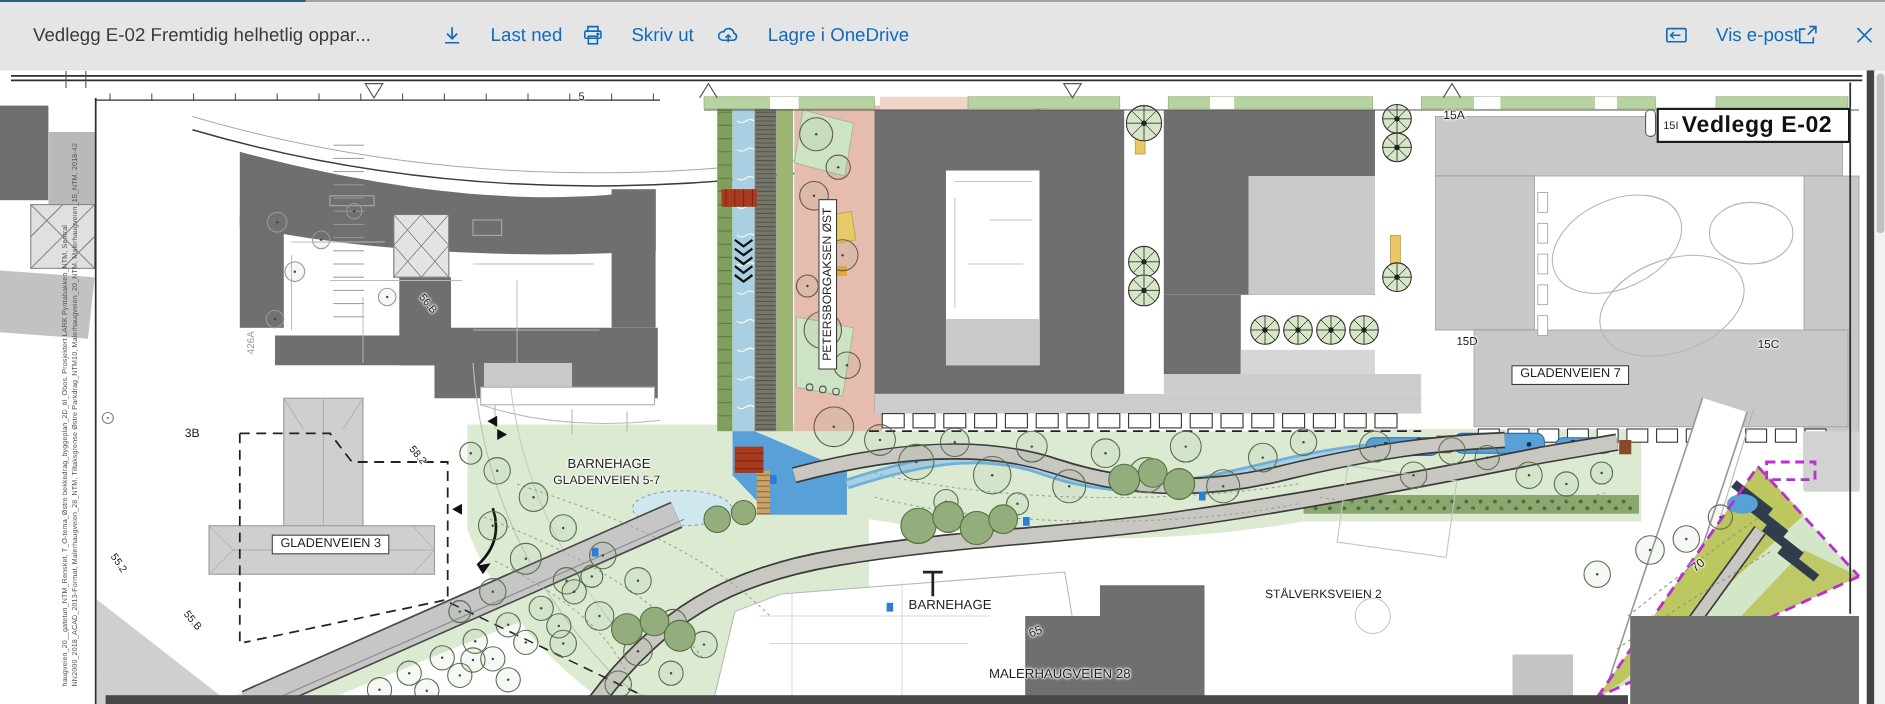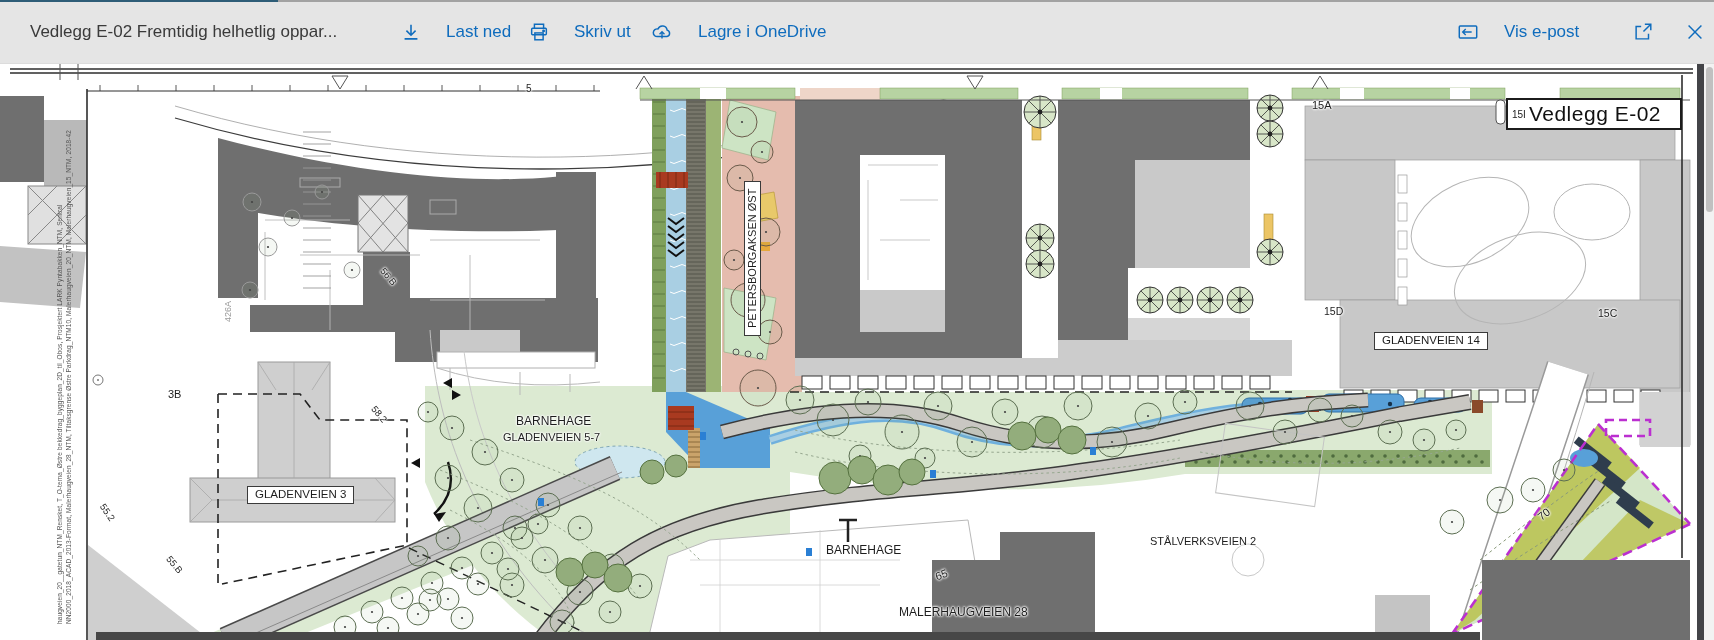--- a/index.html
+++ b/index.html
@@ -20,21 +20,21 @@
   #plan-svg{position:absolute;top:0;left:0;}
   #map-labels{position:absolute;top:0;left:0;width:100%;height:100%;pointer-events:none;}
   .map-label{position:absolute;color:#1d1d1d;white-space:nowrap;line-height:1;
     text-shadow:0 0 2px #fff,0 0 2px #fff,0 0 3px #fff,0 0 3px #fff;}
   .map-label.boxed{background:#fff;border:1px solid #3a3a3a;padding:2px 7px;text-shadow:none;}
   #margin-text{position:absolute;left:56px;top:560px;transform:rotate(-90deg);transform-origin:0 0;
     width:470px;color:#555;font-size:6.5px;line-height:8.5px;letter-spacing:.1px;white-space:nowrap;}
   #sheet-badge{position:absolute;left:1506px;top:34px;width:168px;height:28px;background:#fff;
     border:2px solid #1c1c1c;display:flex;align-items:center;justify-content:flex-start;padding-left:4px;gap:3px;}
   #sheet-badge .prefix{font-size:10px;color:#222;}
-  #sheet-badge .main{font-size:21px;color:#111;letter-spacing:.5px;}
+  #sheet-badge .main{font-size:21px;color:#111;letter-spacing:.5px;font-weight:bold;}
   
   #panel-edge{position:absolute;top:64px;left:1697px;width:7px;height:576px;background:#434448;}
   #vscroll{position:absolute;top:64px;left:1704px;width:10px;height:576px;background:#f2f2f2;}
   #vscroll .thumb{position:absolute;left:1.5px;top:3px;width:7px;height:145px;background:#c0c0c0;border-radius:4px;}
 </style>
 </head>
 <body>
 
 <div id="stage">
 
@@ -70,21 +70,21 @@
     <button class="tb-btn" style="left:646px">
       <span>
         <svg width="24" height="22" viewBox="0 0 24 24" fill="none" stroke="#0f6cbd" stroke-width="1.6">
           <path d="M7 17 a4.2 4.2 0 1 1 .6 -8.3 A5.2 5.2 0 0 1 17.6 10 A3.6 3.6 0 0 1 17.4 17 Z"></path>
           <path d="M12 19 V12 M9.3 14.4 L12 11.8 L14.7 14.4" stroke-width="1.5"></path>
         </svg>
         </span>
       <span>Lagre i OneDrive</span>
     </button>
 
-    <button class="tb-btn" style="left:1452px">
+    <button class="tb-btn" style="left:1508px">
       <span>
         <svg width="24" height="22" viewBox="0 0 24 24" fill="none" stroke="#0f6cbd" stroke-width="1.6">
           <rect x="2.5" y="5.5" width="19" height="13" rx="1"></rect>
           <path d="M16 12 H6.5 M9.5 8.8 L6.2 12 L9.5 15.2" stroke-width="1.5"></path>
         </svg>
         </span>
       <span>Vis e-post</span>
     </button>
 
     <button class="tb-btn" style="left:1628px">
@@ -830,21 +830,21 @@
         <div class="map-label" style="left: 503px; top: 320px; font-size: 11px; margin-top: 48px;">GLADENVEIEN 5-7</div>
         <div class="map-label" style="left: 516px; top: 351px; font-size: 12px;">BARNEHAGE</div>
         <div class="map-label boxed" style="left: 247px; top: 422px; font-size: 11.5px;">GLADENVEIEN 3</div>
         <div class="map-label" style="left: 168px; top: 304px; font-size: 11px; margin-top: 21px;">3B</div>
         <div class="map-label" style="left: 377px; top: 340px; font-size: 9.5px; transform: rotate(50deg); transform-origin: left top;">58.2</div>
         <div class="map-label" style="left: 106px; top: 438px; font-size: 9.5px; transform: rotate(55deg); transform-origin: left top;">55.2</div>
         <div class="map-label" style="left: 172px; top: 490px; font-size: 9.5px; transform: rotate(50deg); transform-origin: left top;">55.B</div>
         <div class="map-label" style="left: 386px; top: 202px; font-size: 9.5px; transform: rotate(50deg); transform-origin: left top;">56.B</div>
         <div class="map-label" style="left: 224px; top: 258px; font-size: 9px; transform: rotate(-90deg); transform-origin: left top; color: rgb(154, 154, 154);">426A</div>
         <div class="map-label" style="left: 526px; top: 20px; font-size: 10px;">5</div>
-        <div class="map-label boxed" style="left: 1374px; top: 268px; font-size: 11.5px;">GLADENVEIEN 14</div>
+        <div class="map-label boxed" style="left: 1374px; top: 268px; font-size: 11.5px;">GLADENVEIEN 7</div>
         <div class="map-label" style="left: 1312px; top: 36px; font-size: 11px;">15A</div>
         <div class="map-label" style="left: 1324px; top: 242px; font-size: 10.5px;">15D</div>
         <div class="map-label" style="left: 1566px; top: 244px; font-size: 10.5px; margin-left: 32px;">15C</div>
         <div class="map-label" style="left: 1150px; top: 472px; font-size: 11px;">STÅLVERKSVEIEN 2</div>
         <div class="map-label" style="left: 884px; top: 542px; font-size: 12px; margin-left: 15px;">MALERHAUGVEIEN 28</div>
         <div class="map-label" style="left: 826px; top: 480px; font-size: 12px;">BARNEHAGE</div>
         <div class="map-label" style="left: 934px; top: 508px; font-size: 11px; transform: rotate(-20deg); transform-origin: left top;">65</div>
         <div class="map-label" style="left: 1536px; top: 450px; font-size: 11px; transform: rotate(-38deg); transform-origin: left top;">70</div>
         <div class="map-label boxed" style="left: 744px; top: 272px; font-size: 11px; transform: rotate(-90deg); transform-origin: left top;">PETERSBORGAKSEN ØST</div>
       </div>

